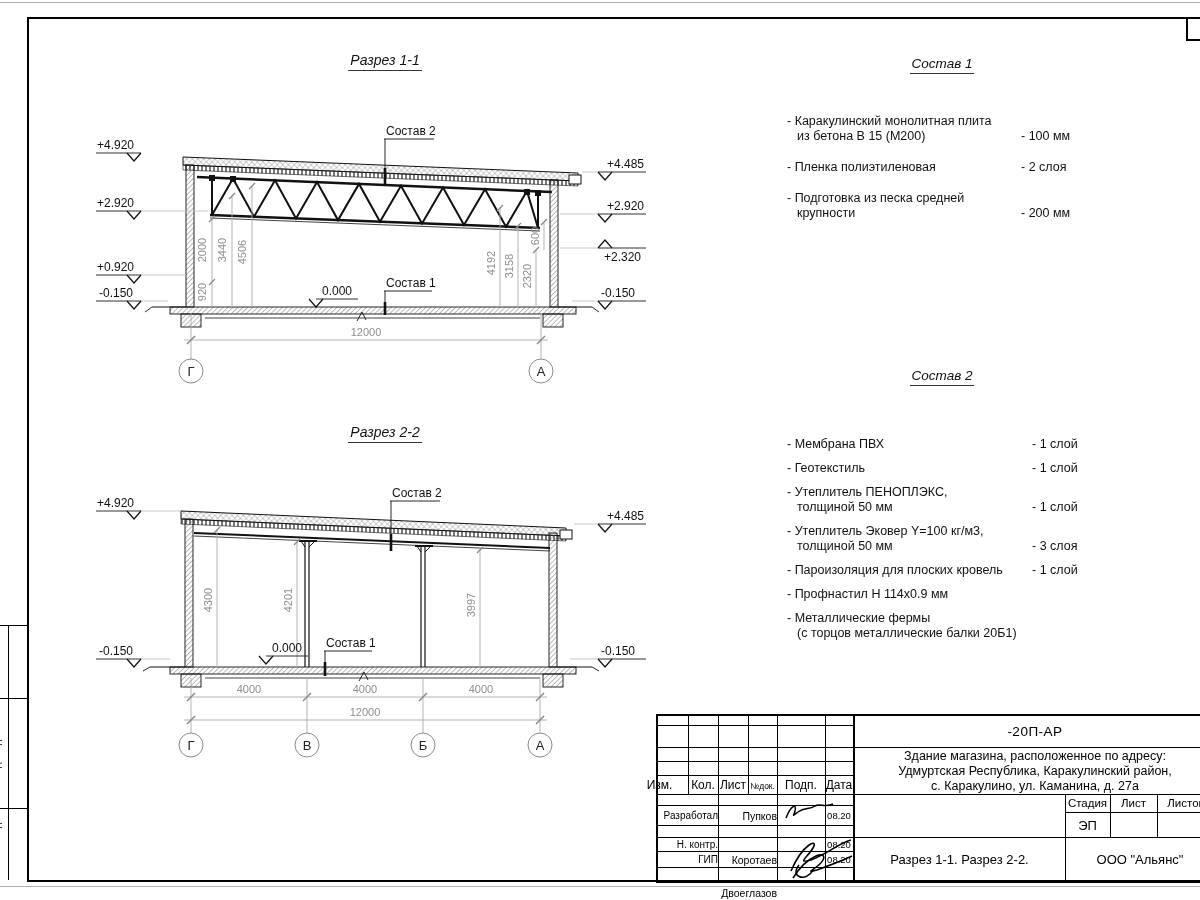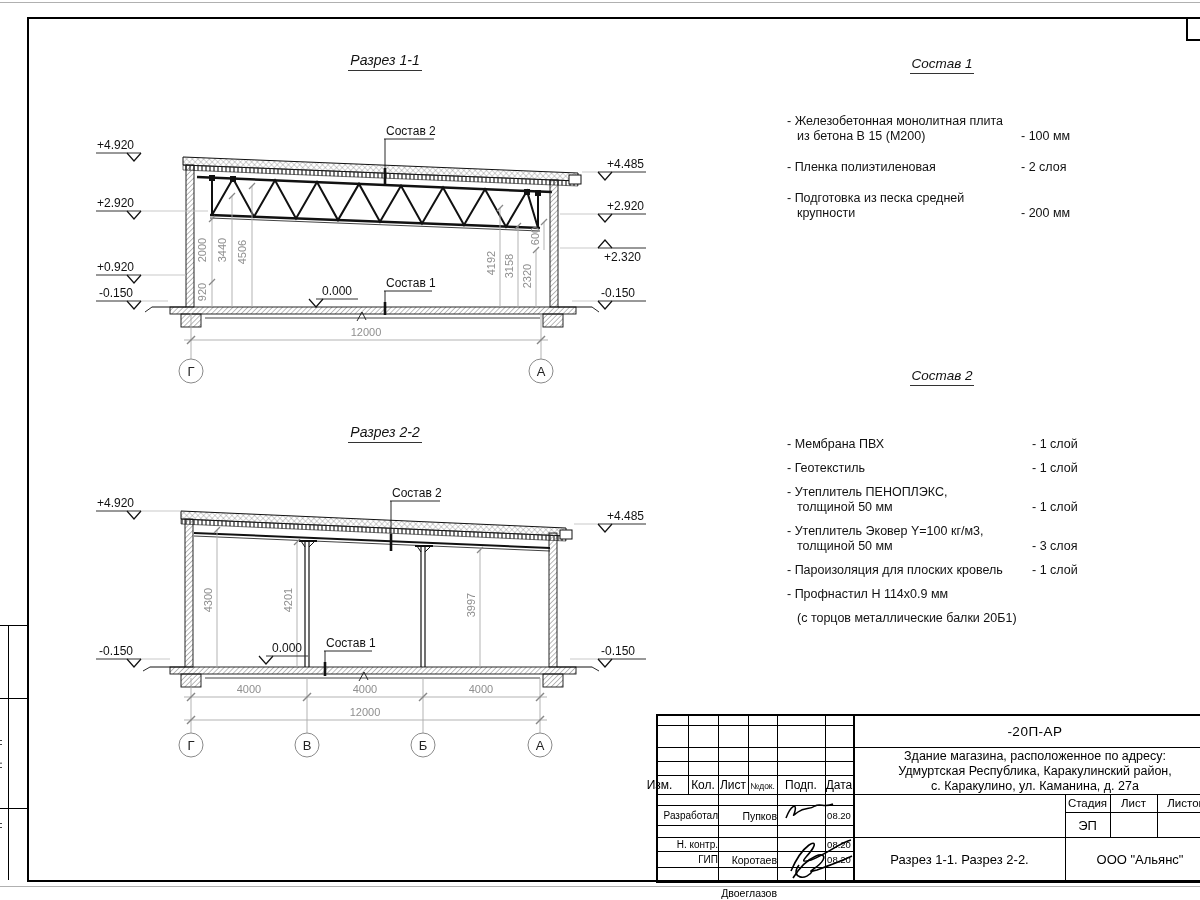--- a/index.html
+++ b/index.html
@@ -204,21 +204,21 @@
       <text x="191" y="375.5" text-anchor="middle" class="axis">Г</text>
       <text x="541" y="375.5" text-anchor="middle" class="axis">А</text>
     </g>
   </svg>
 
   <div class="cx-head" style="left:842px;top:56px;">
     <span>Состав 1</span>
   </div>
   <div class="cx-list s1" style="left:787px;top:114px;width:330px;">
     <div class="cx-item">
-      <div>- Железобетонная монолитная плита</div>
+      <div>- Каракулинский монолитная плита</div>
       <div class="l2">из бетона В 15 (М200)</div>
       <span class="val">- 100 мм</span>
     </div>
     <div class="cx-item">
       <div>- Пленка полиэтиленовая</div>
       <span class="val">-  2 слоя</span>
     </div>
     <div class="cx-item">
       <div>- Подготовка из песка средней</div>
       <div class="l2">крупности</div>
@@ -369,20 +369,21 @@
     </div>
     <div class="cx-item">
       <div>- Пароизоляция для плоских кровель</div>
       <span class="val">- 1 слой</span>
     </div>
     <div class="cx-item">
       <div>- Профнастил Н 114х0.9 мм</div>
       <span class="val"></span>
     </div>
     <div class="cx-item">
+      <div>- Металлические фермы</div>
       <div class="l2">(с торцов металлические балки 20Б1)</div>
       <span class="val"></span>
     </div>
   </div>
 
   <div>
     <div class="abs" style="left:656px;top:714px;width:560px;height:169px;border:2px solid #000;box-sizing:border-box;"></div>
 
     <div class="vl" style="left:688px;top:715px;height:79px;"></div>
     <div class="vl" style="left:718px;top:715px;height:166px;"></div>

